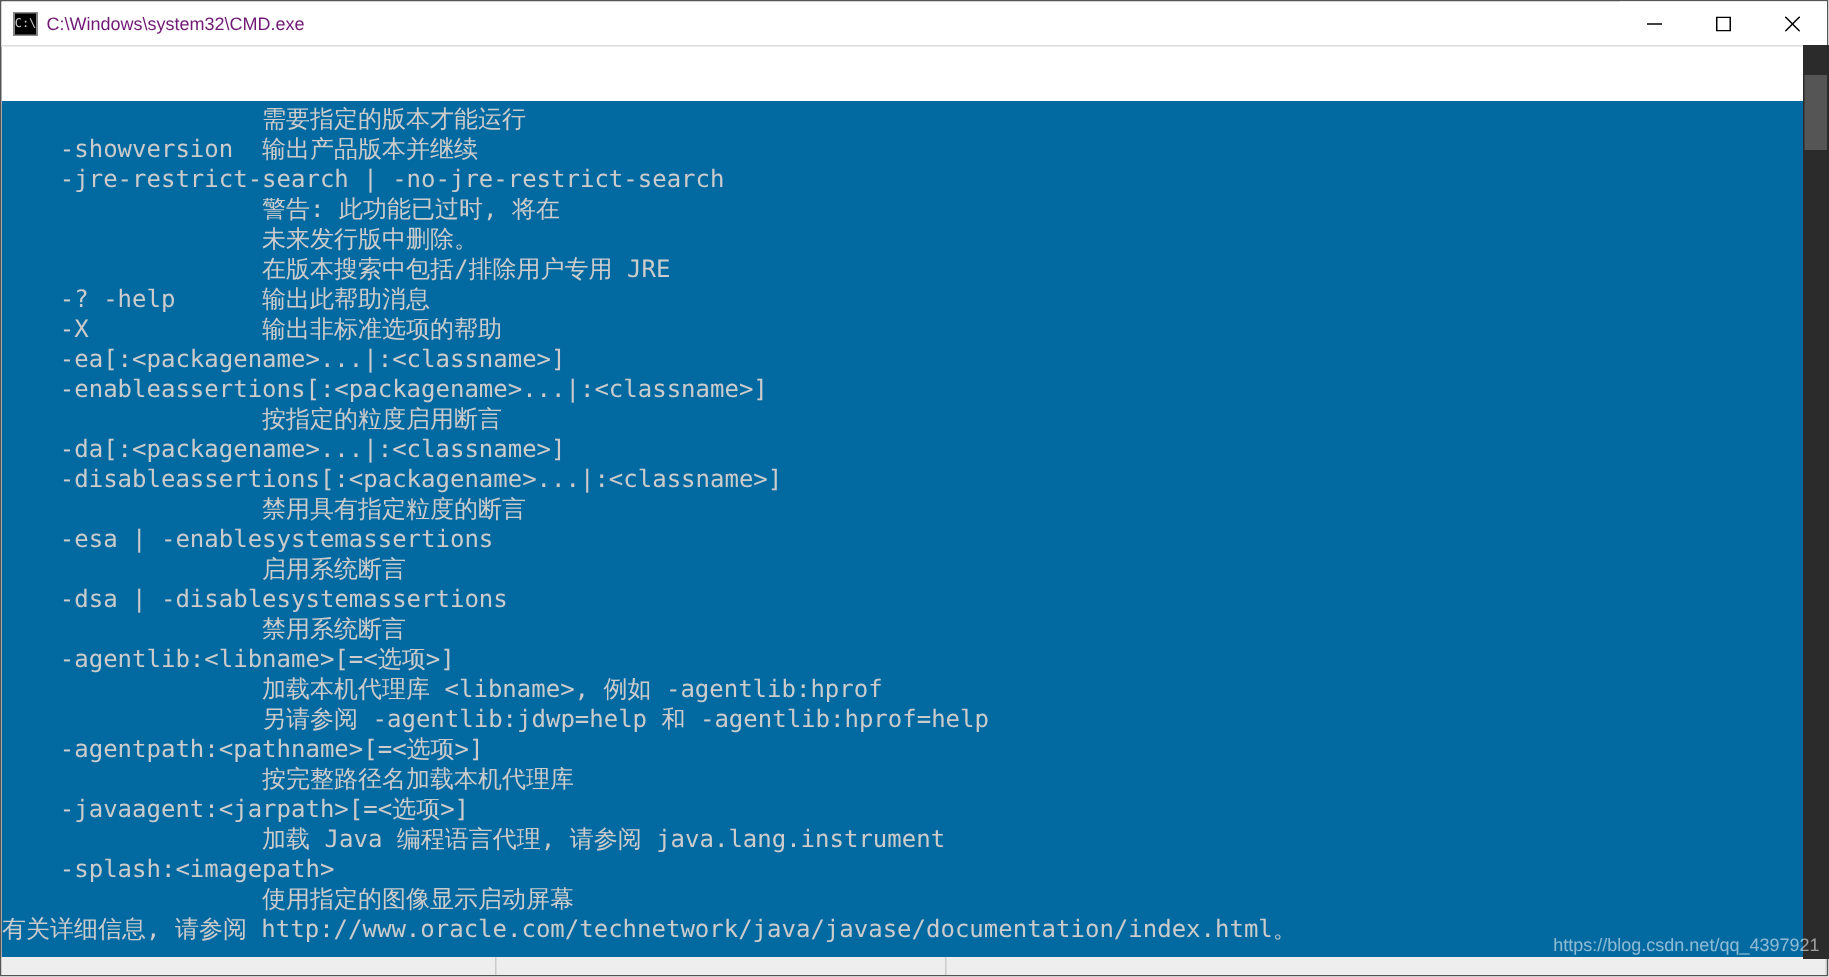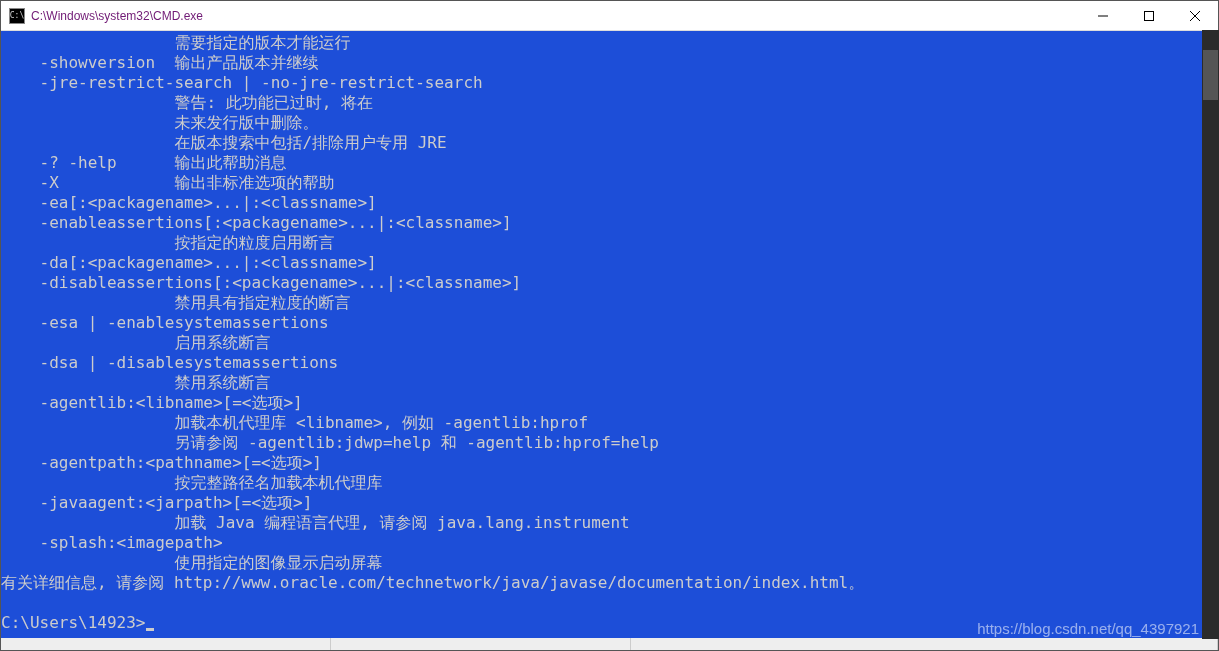--- a/index.html
+++ b/index.html
@@ -60,30 +60,31 @@
       display: flex;
       align-items: center;
       justify-content: center;
       font-size: 13px;
       color: #000;
       cursor: pointer;
       background: #fff;
     }
     .terminal {
       flex: 1;
-      background: #1d4ed8;
+      background: #0369a1;
       color: #cccccc;
       font-family: "NSimSun", "SimSun", "Consolas", monospace;
       font-size: 16px;
       line-height: 20px;
       padding: 2px 0 0 0;
       overflow-y: auto;
       position: relative;
       white-space: pre;
       letter-spacing: 0px;
+      margin-top: 36px;
     }
     .terminal-line {
       white-space: pre;
       min-height: 20px;
     }
     .cursor {
       display: inline-block;
       width: 8px;
       height: 3px;
       background: #cccccc;
@@ -102,24 +103,24 @@
     .scrollbar-thumb {
       position: absolute;
       right: 1px;
       top: 20px;
       width: 15px;
       height: 50px;
       background: #555;
     }
     .watermark {
       position: absolute;
-      right: 20px;
+      right: 6px;
       bottom: 14px;
       color: rgba(255,255,255,0.55);
-      font-size: 15px;
+      font-size: 12px;
       font-family: Arial, sans-serif;
       pointer-events: none;
     }
     .bottom-strip {
       height: 12px;
       background: #eee;
       display: flex;
     }
     .bottom-seg {
       border-right: 1px solid #ccc;

